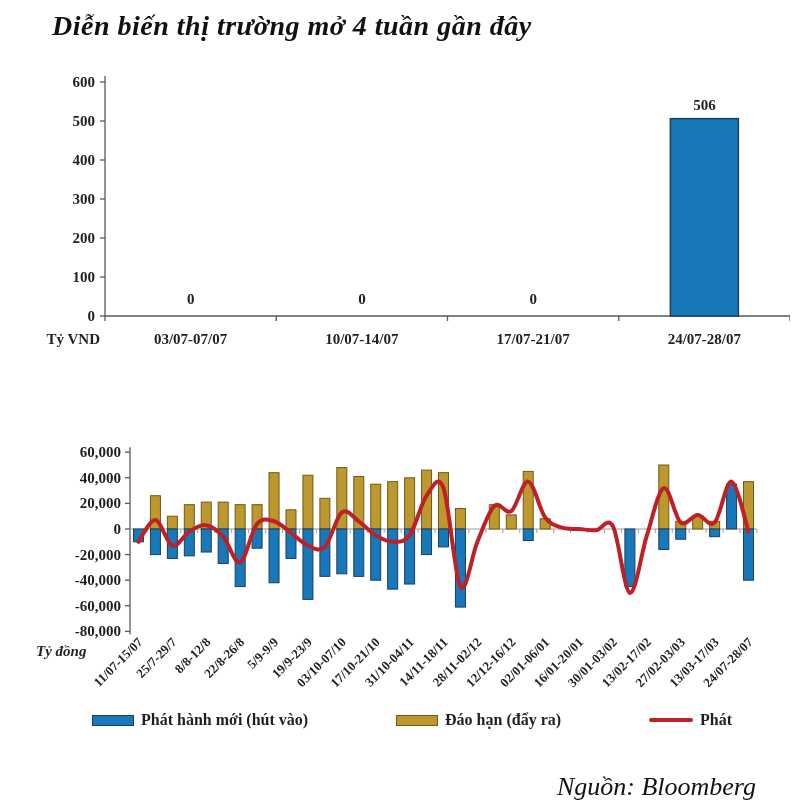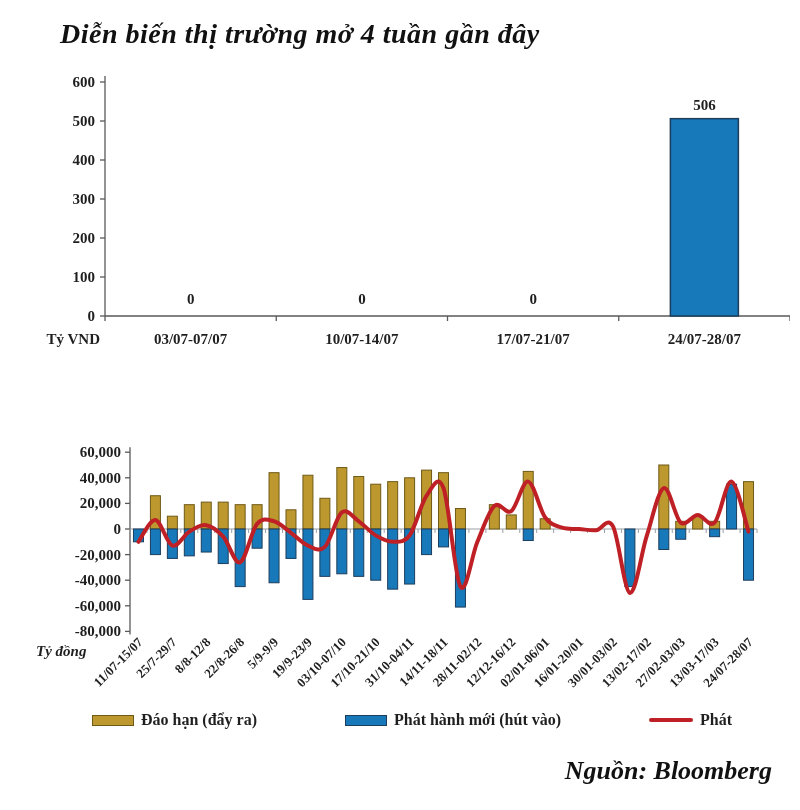--- a/index.html
+++ b/index.html
@@ -1,41 +1,41 @@
 <!DOCTYPE html>
 <html><head>
 <meta charset="utf-8">
 <style>
   html,body{margin:0;padding:0;}
   body{
     width:800px;height:810px;position:relative;background:#ffffff;
     font-family:"Liberation Serif", serif; color:#1f1f1f; overflow:hidden;
   }
   .page-title{
-    position:absolute; left:52px; top:10px; margin:8px;
+    position:absolute; left:52px; top:10px; margin:0;
     font-family:"Liberation Serif", serif;
     font-style:italic; font-weight:600; font-size:28px; color:#111;
     letter-spacing:0.5px;
   }
   #chart1{position:absolute; left:20px; top:60px;}
   #chart2{position:absolute; left:10px; top:432px;}
   .legend{
     position:absolute; left:92px; top:706px; width:640px; height:28px;
     display:flex; align-items:center; justify-content:space-between;
   }
   .legend-item{display:flex; align-items:center; gap:7px;
     font-family:"Liberation Serif", serif; font-size:16px; font-weight:600; color:#1f1f1f;}
   .swatch{display:inline-block; width:42px; height:11px; box-sizing:border-box;}
   .swatch.gold{background:#BC982F; border:1.5px solid #6F5A15;}
   .swatch.blue{background:#1779BA; border:1.5px solid #1D3D5C;}
   .swatch.redline{width:44px; height:4px; background:#BE2026; border:none; border-radius:2px;}
   .source-line{
-    position:absolute; right:28px; top:756px; margin:0;
+    position:absolute; right:28px; top:756px; margin:16px;
     font-family:"Liberation Serif", serif;
-    font-style:italic; font-weight:700; font-size:26px; color:#111;
+    font-style:italic; font-weight:400; font-size:26px; color:#111;
   }
   svg text{font-family:"Liberation Serif", serif; fill:#1f1f1f;}
   svg .tick-label{font-size:15px; font-weight:600;}
   svg .cat-label{font-size:15px; font-weight:600;}
   svg .cat-label-sm{font-size:13px; font-weight:600;}
   svg .data-label{font-size:15px; font-weight:600;}
   svg .unit-label{font-size:15px; font-weight:700;}
   svg .unit-label-italic{font-size:15px; font-weight:700; font-style:italic;}
 </style>
 </head>
@@ -207,26 +207,26 @@
     <text x="0" y="0" text-anchor="end" class="cat-label-sm" transform="translate(607.9594594594595,211) rotate(-45)">30/01-03/02</text>
     <text x="0" y="0" text-anchor="end" class="cat-label-sm" transform="translate(641.8513513513514,211) rotate(-45)">13/02-17/02</text>
     <text x="0" y="0" text-anchor="end" class="cat-label-sm" transform="translate(675.7432432432433,211) rotate(-45)">27/02-03/03</text>
     <text x="0" y="0" text-anchor="end" class="cat-label-sm" transform="translate(709.6351351351352,211) rotate(-45)">13/03-17/03</text>
     <text x="0" y="0" text-anchor="end" class="cat-label-sm" transform="translate(743.5270270270271,211) rotate(-45)">24/07-28/07</text>
     <text x="26" y="224" text-anchor="start" class="unit-label-italic">Tỷ đồng</text>
   </svg>
 
 <div class="legend">
   <div class="legend-item">
+    <span class="swatch blue"></span>
+    <span>Phát hành mới  (hút vào)</span>
+  </div>
+  <div class="legend-item">
     <span class="swatch gold"></span>
     <span>Đáo hạn (đẩy ra)</span>
-  </div>
-  <div class="legend-item">
-    <span class="swatch blue"></span>
-    <span>Phát hành mới  (hút vào)</span>
   </div>
   <div class="legend-item">
     <span class="swatch redline"></span>
     <span>Phát</span>
   </div>
 </div>
 
 <p class="source-line">Nguồn: Bloomberg</p>
 
 </body></html>

